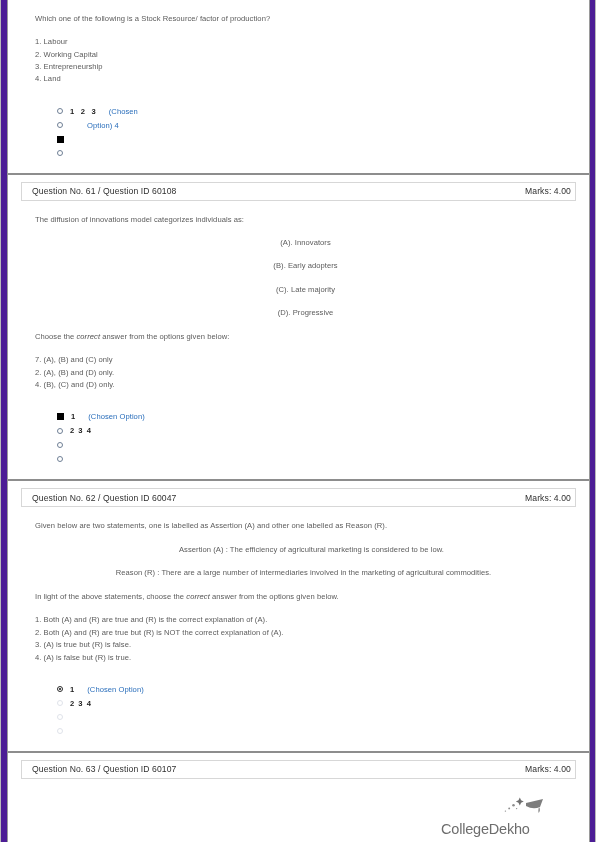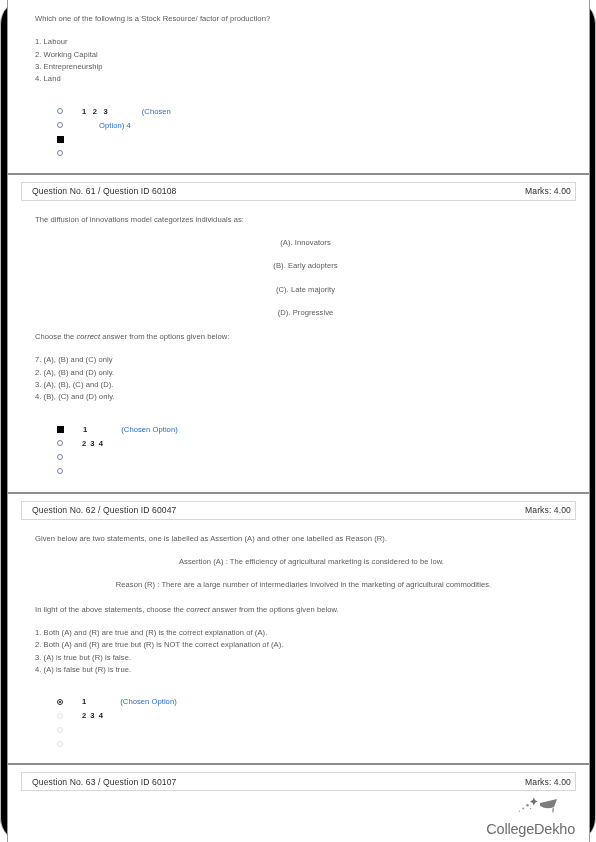--- a/index.html
+++ b/index.html
@@ -14,24 +14,23 @@
     color: #4a4a4a;
     overflow: hidden;
   }
 
   
   .page {
     position: relative;
     box-sizing: border-box;
     width: 596px;
     height: 842px;
-    background: #000000;
+    background: #4c1d95;
     border-left: 1px solid #b9b9b9;
     border-right: 1px solid #b9b9b9;
-    border-radius: 24px;
   }
   .page-inner {
     position: absolute;
     left: 6px;
     right: 5px;
     top: 0;
     bottom: 0;
     box-sizing: border-box;
     border-left: 1px solid #9a9a9a;
     border-right: 1px solid #9a9a9a;
@@ -100,21 +99,20 @@
 
   
   .answers {
     margin: 20px 0 0 22px;
   }
   .ans-row {
     display: flex;
     align-items: center;
     height: 11px;
     margin-bottom: 3px;
-    gap: 12px;
   }
   .radio {
     width: 6px;
     height: 6px;
     border-radius: 50%;
     border: 1px solid #6f7f95;
     box-sizing: border-box;
     margin-right: 7px;
     flex: 0 0 auto;
     background: #fff;
@@ -141,37 +139,36 @@
   }
   .ans-num {
     font-size: 7.6px;
     font-weight: bold;
     color: #1d1d1d;
     white-space: pre;
   }
   .chosen {
     font-size: 7.6px;
     color: #2a6ebb;
-    margin-left: 22px;
+    margin-left: 13px;
     white-space: pre;
   }
   .ans-num-plain {
     font-size: 7.6px;
     font-weight: bold;
     color: #1d1d1d;
     letter-spacing: 1px;
   }
 
   
   .logo {
     position: absolute;
-    right: 14px;
+    right: 28px;
     bottom: 4px;
     width: 120px;
-    text-align: right;
   }
   .logo-mark { display: block; margin: 0 14px 1px auto; }
   .logo-text {
     font-size: 14.5px;
     color: #6d6d6d;
     letter-spacing: -0.2px;
     line-height: 1;
     font-family: "Liberation Sans", sans-serif;
   }
 </style>
@@ -226,21 +223,20 @@
           <div class="sub-item">(A). Innovators</div>
           <div class="sub-item">(B). Early adopters</div>
           <div class="sub-item">(C). Late majority</div>
           <div class="sub-item">(D). Progressive</div>
 
           <div class="instr"><span>Choose the </span><b>correct</b><span> answer from the options given below:</span></div>
 
           <div class="opt-list">
             <div class="opt">7. (A), (B) and (C) only</div>
             <div class="opt">2. (A), (B) and (D) only.</div>
-            <div class="opt">3. (A), (B), (C) and (D).</div>
             <div class="opt">4. (B), (C) and (D) only.</div>
           </div>
 
           <div class="answers">
             <div class="ans-row">
               <span class="radio square-black"></span>
               <span class="ans-num">1</span>
               <span class="chosen">(Chosen Option)</span>
             </div>
             <div class="ans-row">

